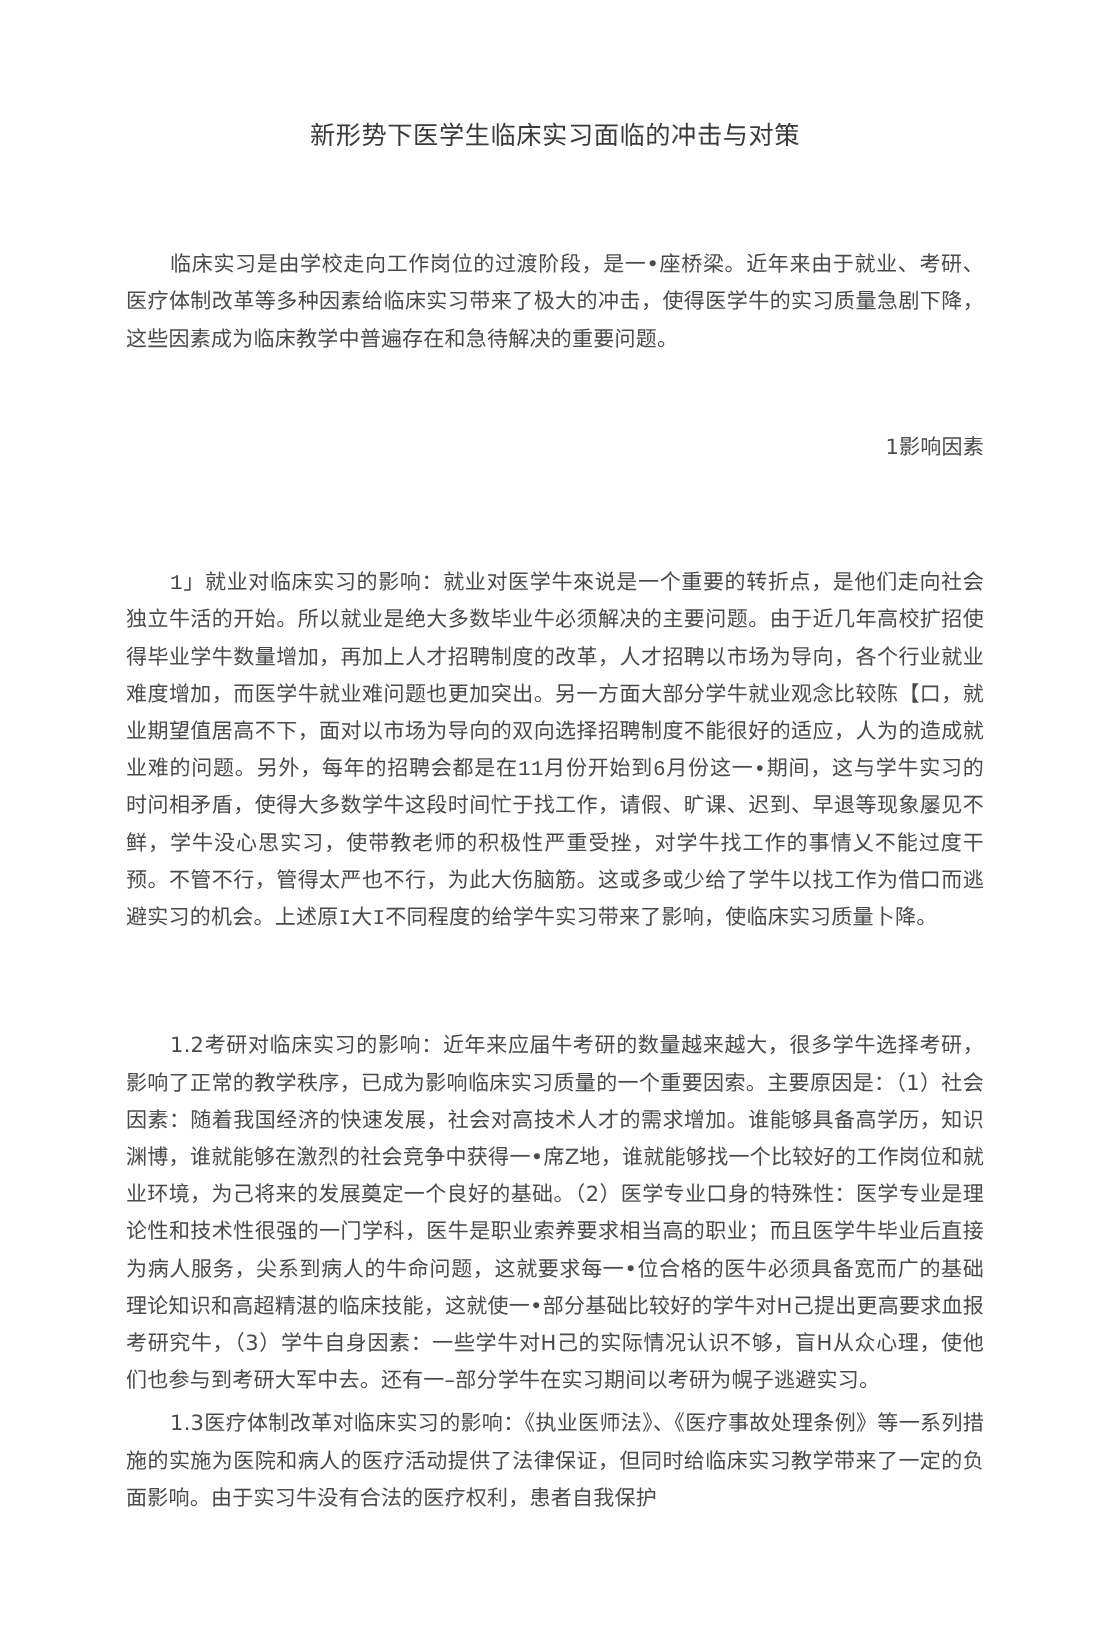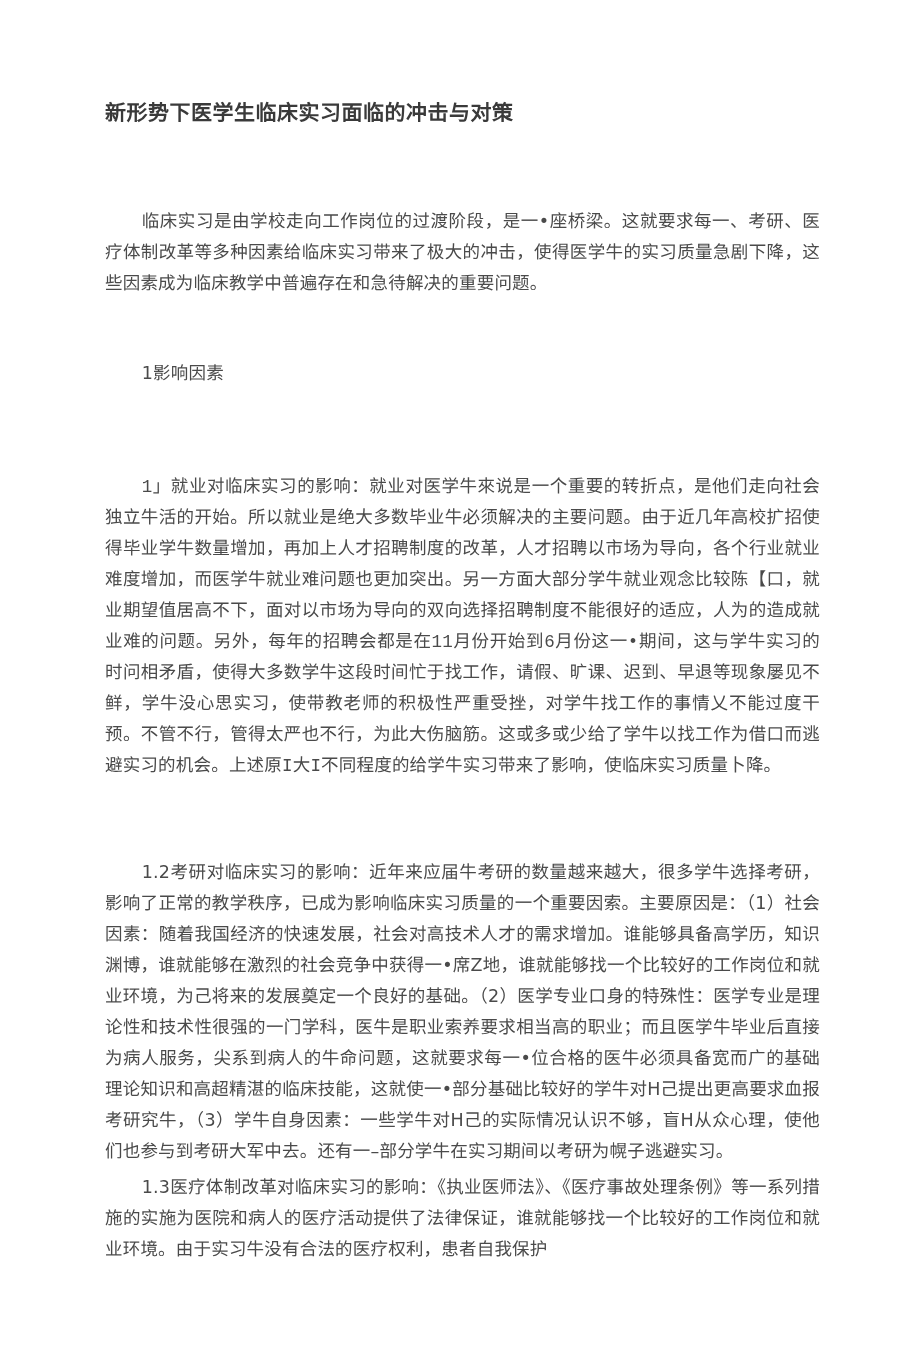--- a/index.html
+++ b/index.html
@@ -17,23 +17,24 @@
     width: 920px;
     height: 1361px;
     background: #ffffff;
     box-sizing: border-box;
     overflow: hidden;
   }
   .doc-title {
     margin: 0;
     padding: 0;
     font-size: 21px;
-    font-weight: 700;
+    font-weight: 400;
     line-height: 1.3;
     color: #3a3a3a;
+    text-align: center;
     letter-spacing: 0.5px;
     position: absolute;
     left: 105px;
     top: 100px;
     width: 715px;
   }
   .para {
     margin: 0;
     font-size: 17.5px;
     line-height: 31px;
@@ -47,47 +48,48 @@
     text-indent: 2.1em;
   }
   .section-heading {
     margin: 0;
     font-size: 17.5px;
     font-weight: 400;
     line-height: 31px;
     color: #4a4a4a;
     text-indent: 2.1em;
     letter-spacing: 0.2px;
+    text-align: right;
   }
   .blk-abstract { position: absolute; left: 105px; top: 206px; width: 715px; }
   .blk-heading  { position: absolute; left: 105px; top: 358px; width: 715px; }
   .blk-s11      { position: absolute; left: 105px; top: 472px; width: 715px; font-family: Liberation Mono, monospace; }
   .blk-s12      { position: absolute; left: 105px; top: 817px; width: 715px; margin-top: 40px; }
   .blk-s13      { position: absolute; left: 105px; top: 1172px; width: 715px; }
 </style>
 </head>
 <body>
 
 <div class="page">
 
   <h1 class="doc-title">新形势下医学生临床实习面临的冲击与对策</h1>
 
   <div class="blk-abstract">
-    <p class="para indent">临床实习是由学校走向工作岗位的过渡阶段，是一•座桥梁。这就要求每一、考研、医疗体制改革等多种因素给临床实习带来了极大的冲击，使得医学牛的实习质量急剧下降，这些因素成为临床教学中普遍存在和急待解决的重要问题。</p>
+    <p class="para indent">临床实习是由学校走向工作岗位的过渡阶段，是一•座桥梁。近年来由于就业、考研、医疗体制改革等多种因素给临床实习带来了极大的冲击，使得医学牛的实习质量急剧下降，这些因素成为临床教学中普遍存在和急待解决的重要问题。</p>
   </div>
 
   <div class="blk-heading">
     <h2 class="section-heading">1影响因素</h2>
   </div>
 
   <div class="blk-s11">
     <p class="para indent">1」就业对临床实习的影响：就业对医学牛來说是一个重要的转折点，是他们走向社会独立牛活的开始。所以就业是绝大多数毕业牛必须解决的主要问题。由于近几年高校扩招使得毕业学牛数量增加，再加上人才招聘制度的改革，人才招聘以市场为导向，各个行业就业难度增加，而医学牛就业难问题也更加突出。另一方面大部分学牛就业观念比较陈【口，就业期望值居高不下，面对以市场为导向的双向选择招聘制度不能很好的适应，人为的造成就业难的问题。另外，每年的招聘会都是在11月份开始到6月份这一•期间，这与学牛实习的时问相矛盾，使得大多数学牛这段时间忙于找工作，请假、旷课、迟到、早退等现象屡见不鲜，学牛没心思实习，使带教老师的积极性严重受挫，对学牛找工作的事情乂不能过度干预。不管不行，管得太严也不行，为此大伤脑筋。这或多或少给了学牛以找工作为借口而逃避实习的机会。上述原I大I不同程度的给学牛实习带来了影响，使临床实习质量卜降。</p>
   </div>
 
   <div class="blk-s12">
     <p class="para indent">1.2考研对临床实习的影响：近年来应届牛考研的数量越来越大，很多学牛选择考研，影响了正常的教学秩序，已成为影响临床实习质量的一个重要因索。主要原因是：（1）社会因素：随着我国经济的快速发展，社会对高技术人才的需求增加。谁能够具备高学历，知识渊博，谁就能够在激烈的社会竞争中获得一•席Z地，谁就能够找一个比较好的工作岗位和就业环境，为己将来的发展奠定一个良好的基础。（2）医学专业口身的特殊性：医学专业是理论性和技术性很强的一门学科，医牛是职业索养要求相当高的职业；而且医学牛毕业后直接为病人服务，尖系到病人的牛命问题，这就要求每一•位合格的医牛必须具备宽而广的基础理论知识和高超精湛的临床技能，这就使一•部分基础比较好的学牛对H己提出更高要求血报考研究牛，（3）学牛自身因素：一些学牛对H己的实际情况认识不够，盲H从众心理，使他们也参与到考研大军中去。还有一–部分学牛在实习期间以考研为幌子逃避实习。</p>
   </div>
 
   <div class="blk-s13">
-    <p class="para indent">1.3医疗体制改革对临床实习的影响：《执业医师法》、《医疗事故处理条例》等一系列措施的实施为医院和病人的医疗活动提供了法律保证，谁就能够找一个比较好的工作岗位和就业环境。由于实习牛没有合法的医疗权利，患者自我保护</p>
+    <p class="para indent">1.3医疗体制改革对临床实习的影响：《执业医师法》、《医疗事故处理条例》等一系列措施的实施为医院和病人的医疗活动提供了法律保证，但同时给临床实习教学带来了一定的负面影响。由于实习牛没有合法的医疗权利，患者自我保护</p>
   </div>
 
 </div>
 
 </body></html>

